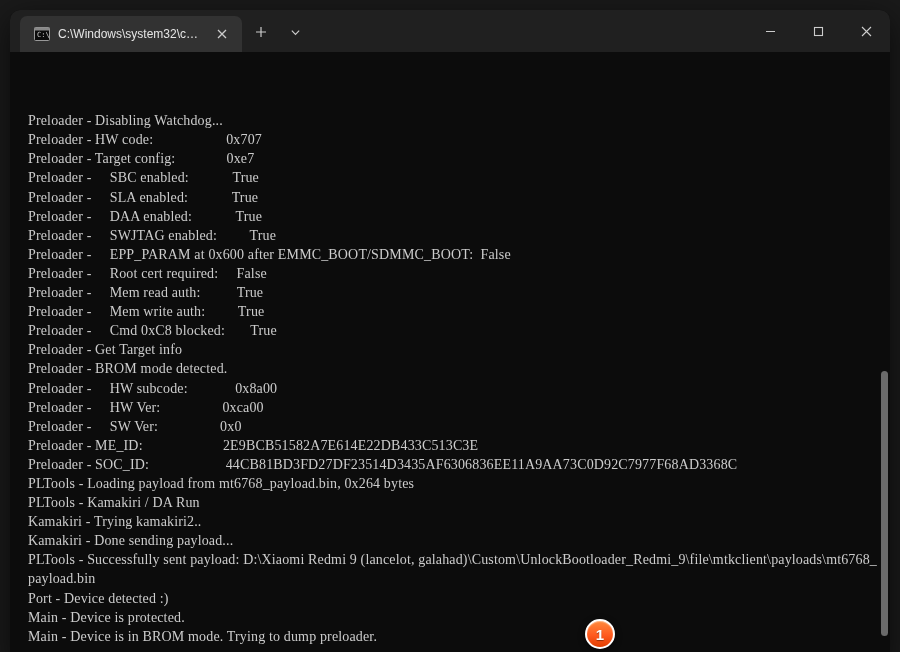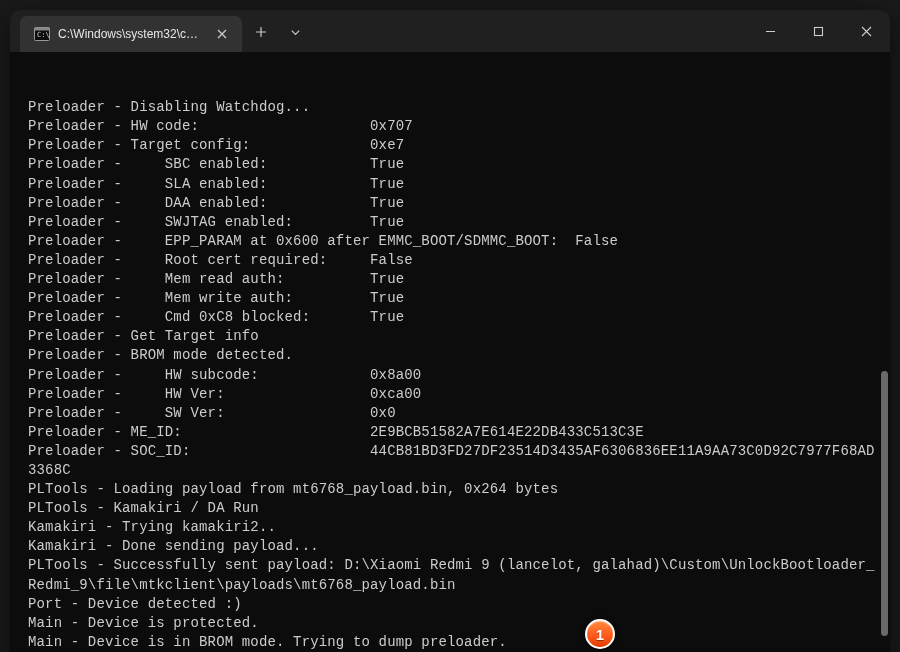--- a/index.html
+++ b/index.html
@@ -108,22 +108,23 @@
       color: #cccccc;
       font-size: 14px;
       line-height: 19.1px;
       white-space: pre;
       background: #0c0c0c;
       position: relative;
     }
     .terminal-content {
       white-space: pre-wrap;
       word-break: break-all;
-      font-family: Liberation Mono, monospace;
+      font-family: Liberation Serif, serif;
       letter-spacing: 0.15px;
+      margin-top: 13px;
     }
     .scrollbar-track {
       position: absolute;
       right: 2px;
       top: 42px;
       bottom: 20px;
       width: 8px;
     }
     .scrollbar-thumb {
       position: absolute;

